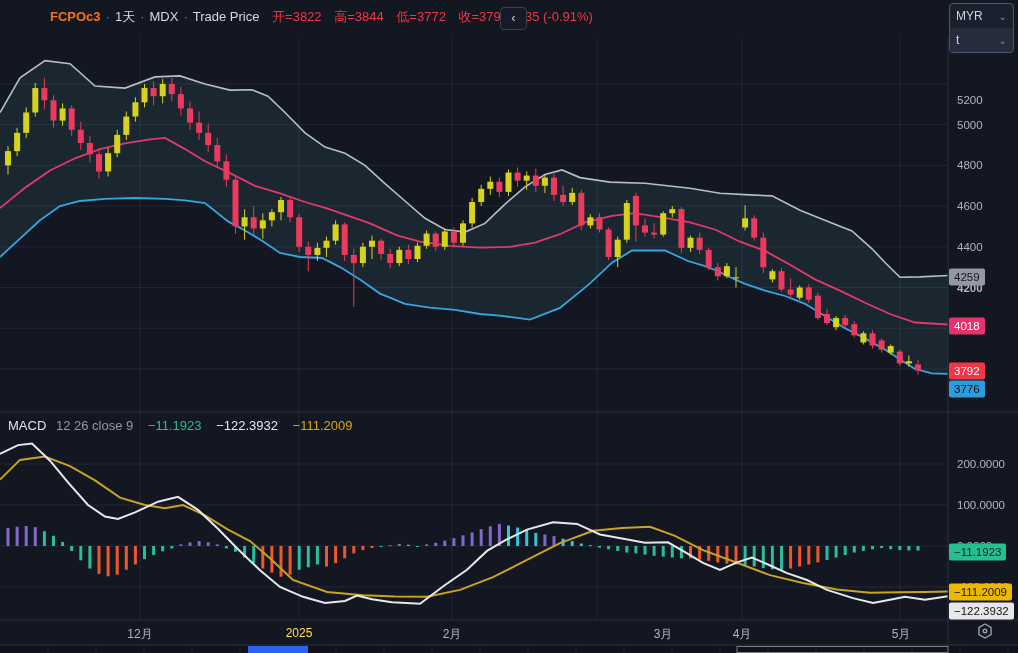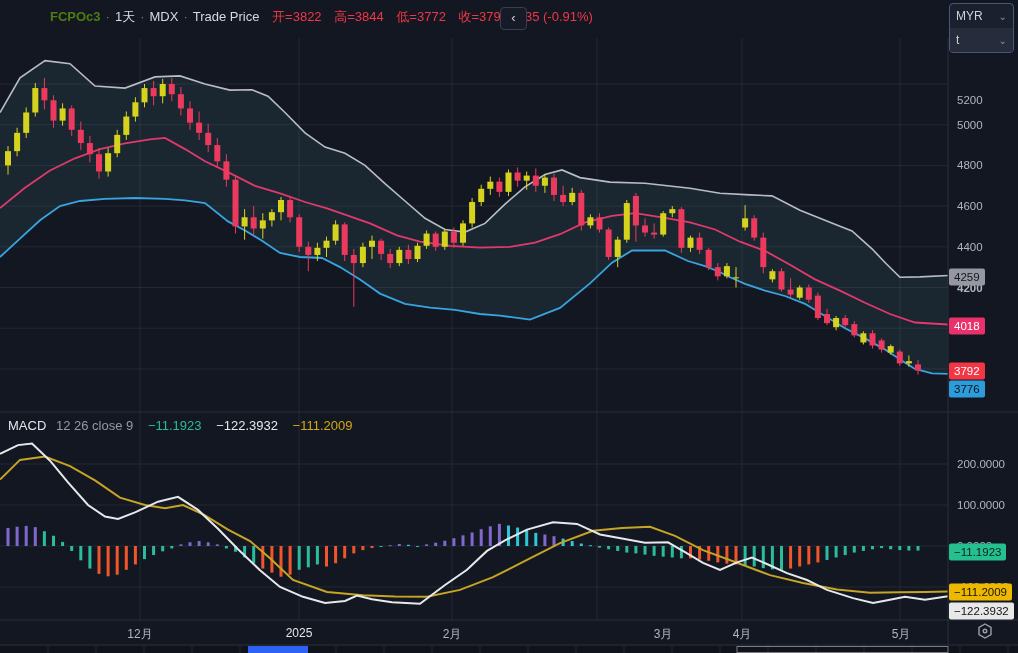--- a/index.html
+++ b/index.html
@@ -3,21 +3,21 @@
 <meta charset="utf-8">
 <style>
   html,body{margin:0;padding:0;background:#0c0e14;}
   #app{position:relative;width:1018px;height:653px;background:#131722;overflow:hidden;
        font-family:"Liberation Sans","DejaVu Sans",sans-serif;color:#d6d9e0;}
   #chart-svg{position:absolute;left:0;top:0;z-index:1;}
   .layer{position:absolute;left:0;top:0;width:100%;height:100%;z-index:4;pointer-events:none;}
   
   #toolbar{position:absolute;left:10px;top:8px;z-index:7;font-size:13px;white-space:nowrap;}
   #toolbar .sep{color:#787b86;margin:0 5px;}
-  #toolbar .sym{color:#4d7c0f;font-weight:bold;padding-left:40px;}
+  #toolbar .sym{color:#f97316;font-weight:bold;padding-left:40px;}
   #toolbar .w{color:#d6d9e0;}
   #toolbar .red{color:#f23645;}
   #toolbar .ohlc{margin-left:9px;}
   #collapse-btn{position:absolute;left:500px;top:7px;width:25px;height:21px;z-index:7;
     border:1px solid #3a3f4c;border-radius:4px;background:#171b27;color:#cfd3dc;
     text-align:center;line-height:19px;font-size:13px;cursor:pointer;}
   #bb-legend{position:absolute;left:534px;top:10px;z-index:7;font-size:13px;white-space:nowrap;}
   #bb-legend .name{color:#e3e5ea;font-weight:bold;}
   #bb-legend .prm{color:#d6d9e0;margin-left:6px;}
   #bb-legend .v{margin-left:12px;}
@@ -31,21 +31,21 @@
   
   #macd-legend{position:absolute;left:8px;top:418px;z-index:7;font-size:13px;white-space:nowrap;}
   #macd-legend .name{color:#e3e5ea;}
   #macd-legend .prm{color:#9599a3;margin-left:6px;}
   #macd-legend .v{margin-left:11px;}
   
   .ax-label{position:absolute;left:957px;transform:translateY(-50%);font-size:11.5px;color:#b2b5be;z-index:3;}
   .badge{position:absolute;left:949px;transform:translateY(-50%);font-size:11.5px;height:17px;
     line-height:17px;padding:0 5px;border-radius:2px;z-index:6;white-space:nowrap;}
   .t-label{position:absolute;top:626px;transform:translateX(-50%);font-size:12px;color:#b2b5be;z-index:3;}
-  .t-label.bold{color:#e5e5e5;}
+  .t-label.bold{color:#fde047;}
   
   #watermark{position:absolute;left:878px;top:592px;z-index:5;font-size:43px;letter-spacing:1px;
     color:#e6e9f0;opacity:0.92;pointer-events:none;}
   #gear{position:absolute;left:976px;top:622px;z-index:7;width:18px;height:18px;cursor:pointer;}
 </style>
 </head>
 <body>
 
 <div id="app">
   <svg id="chart-svg" width="1018" height="653">

